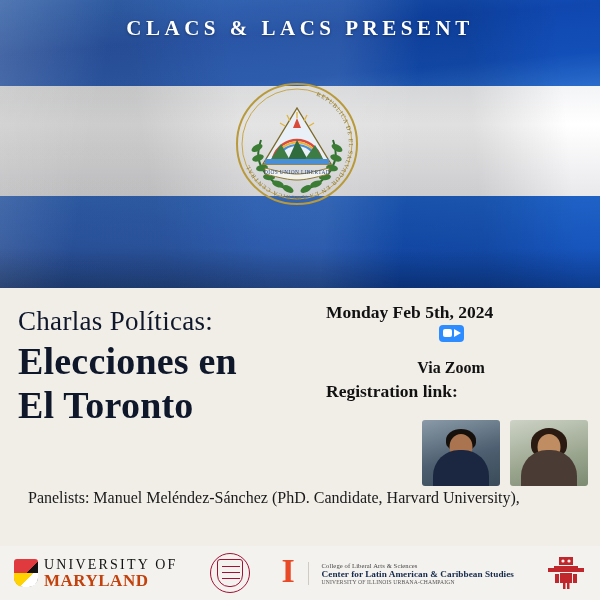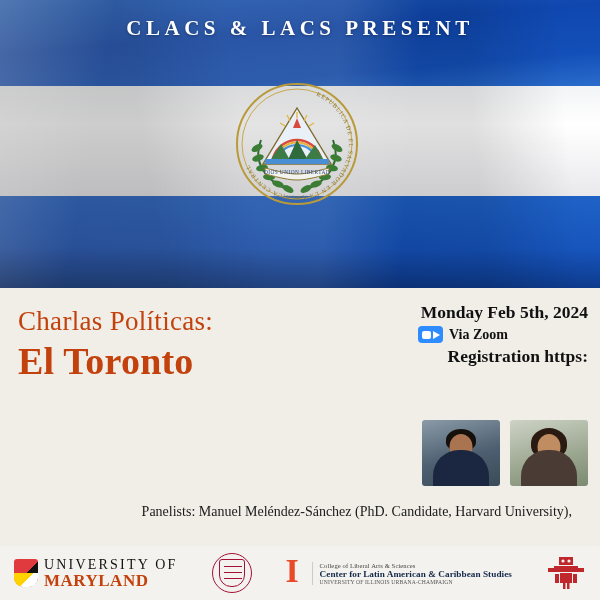--- a/index.html
+++ b/index.html
@@ -75,56 +75,57 @@
   
   .body-section {
     position: absolute;
     top: 288px; left: 0; width: 600px; height: 258px;
     background: #f1eee8;
   }
 
   .title-block {
     position: absolute;
     left: 18px; top: 18px; width: 370px;
-    color: #c2410c;
+    color: #0f172a;
   }
   .title-small {
     font-size: 27px;
     line-height: 1.15;
     letter-spacing: 0.3px;
     margin-bottom: 2px;
   }
   .title-big {
     font-size: 38px;
     font-weight: bold;
     line-height: 1.16;
     letter-spacing: 0.2px;
   }
 
   .info-block {
     position: absolute;
-    right: 12px; top: 12px;
+    right: 24px; top: 12px;
     width: 250px;
-    text-align: right;
+    text-align: left;
     color: #111111;
     font-weight: bold;
   }
   .info-line {
     font-size: 17.5px;
     line-height: 1.42;
     white-space: nowrap;
   }
   .zoom-line {
-    font-size: 14px;
+    font-size: 16px;
     line-height: 1.4;
     display: flex;
     align-items: center;
     justify-content: center;
-    gap: 6px;
+    gap: 15px;
     white-space: nowrap;
+    flex-direction: column;
   }
   .zoom-icon {
     display: inline-block;
     width: 25px; height: 17px;
     background: #2D8CFF;
     border-radius: 4px;
     position: relative;
     flex: 0 0 auto;
   }
   .zoom-icon::after {
@@ -191,24 +192,24 @@
     left: 50%; top: 9px;
     transform: translateX(-50%);
     width: 30px; height: 22px;
     border-radius: 50% 50% 40% 40%;
   }
   .hs1 .hs-hair { background: #16100c; }
   .hs2 .hs-hair { background: #2a1a12; width: 36px; height: 30px; top: 8px; }
 
   .panelists {
     position: absolute;
-    left: 0; top: 214px; width: 600px;
-    text-align: right;
+    left: 0; top: 198px; width: 600px;
+    text-align: left;
     color: #1a1a1a;
-    font-size: 14px;
+    font-size: 16px;
     line-height: 1.45;
     padding: 0 28px;
   }
 
   
   .logo-bar {
     position: absolute;
     top: 546px; left: 0; width: 600px; height: 54px;
     background: #f4f2ee;
     display: flex;
@@ -265,21 +266,21 @@
     position: relative;
   }
   .ill-i::before {
     content: "I";
     position: absolute; left: 0; top: -4px;
     font-family: "Liberation Serif", serif;
     font-size: 34px; font-weight: bold;
     color: #E84A27;
     line-height: 1;
   }
-  .ill-text { border-left: 1px solid #cfcac2; padding-left: 7px; }
+  .ill-text { border-left: 1px solid #cfcac2; padding-left: 13px; }
   .ill-l1 { font-size: 6.6px; color: #444; letter-spacing: 0.1px; }
   .ill-l2 { font-size: 9.2px; font-weight: bold; color: #13294B; letter-spacing: 0.05px; }
   .ill-l3 { font-size: 5.6px; color: #555; letter-spacing: 0.15px; }
 
   
   .glyph {
     width: 40px; height: 34px;
     position: relative;
   }
   .glyph svg { display: block; }
@@ -353,30 +354,31 @@
           <textPath href="#arcTop" startOffset="6%">REPUBLICA DE EL SALVADOR EN LA AMERICA CENTRAL</textPath>
         </text>
       </svg>
     </div>
   </div>
 
   <div class="body-section">
 
     <div class="title-block">
       <div class="title-small" data-bind="title.line1">Charlas Políticas:</div>
+      <div class="title-big" data-bind="title.line2">Elecciones en</div>
       <div class="title-big" data-bind="title.line3">El Toronto</div>
     </div>
 
     <div class="info-block">
       <div class="info-line" data-bind="event.date">Monday Feb 5th, 2024</div>
       <div class="zoom-line">
         <span class="zoom-icon"></span>
         <span data-bind="event.platform">Via Zoom</span>
       </div>
-      <div class="info-line" data-bind="event.registration_label">Registration https:</div>
+      <div class="info-line" data-bind="event.registration_label">Registration link:</div>
     </div>
 
     <div class="headshots">
       <div class="headshot hs1">
         <div class="hs-hair"></div>
         <div class="hs-head"></div>
         <div class="hs-person"></div>
       </div>
       <div class="headshot hs2">
         <div class="hs-hair"></div>

